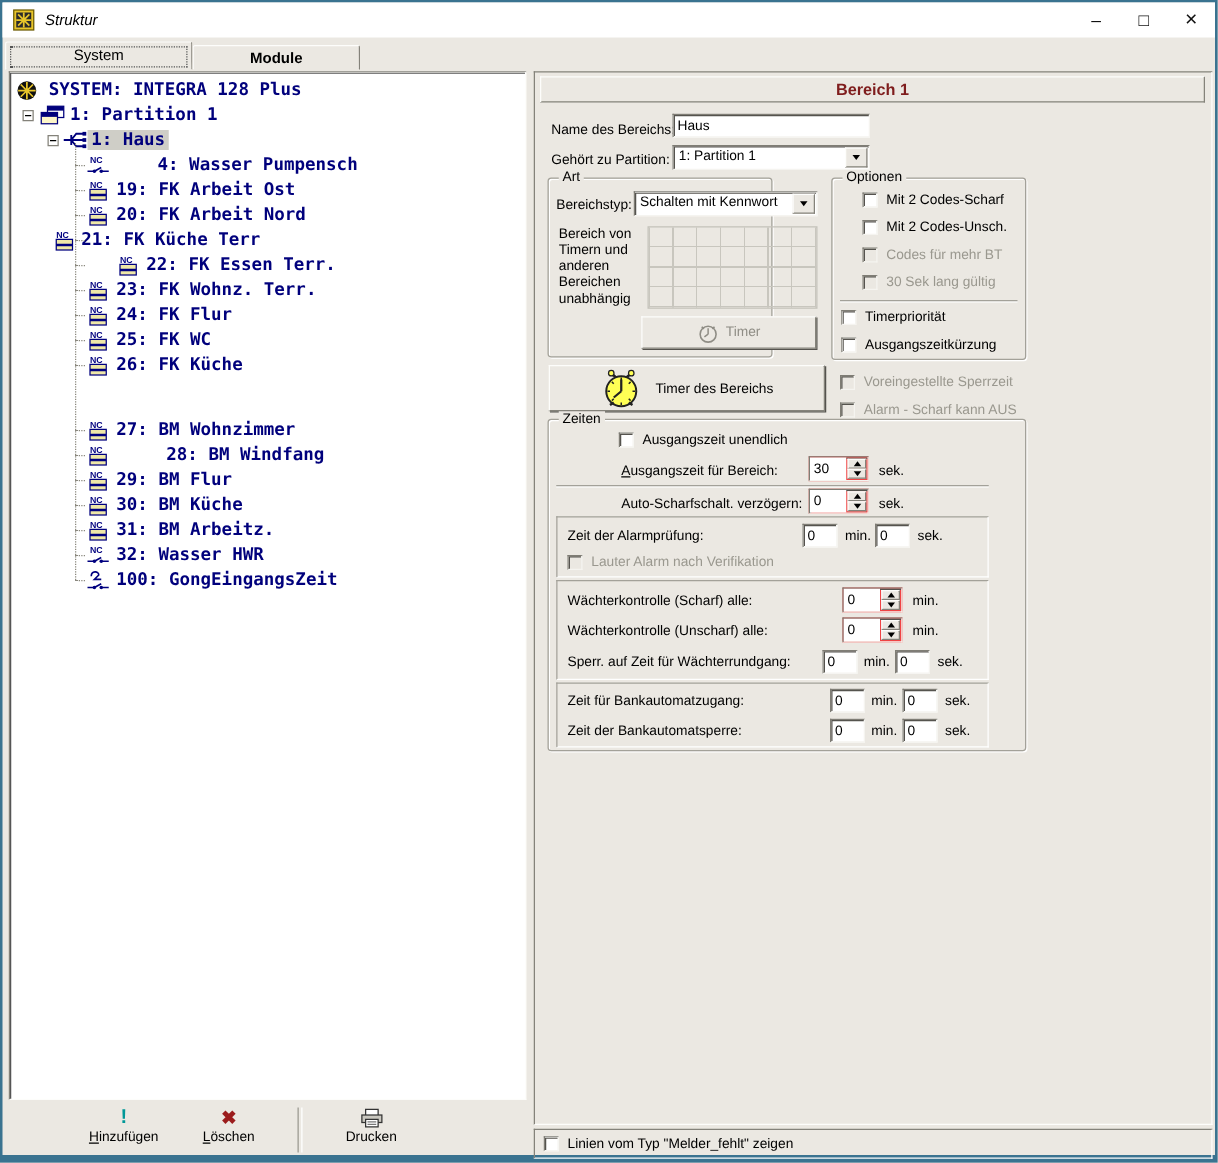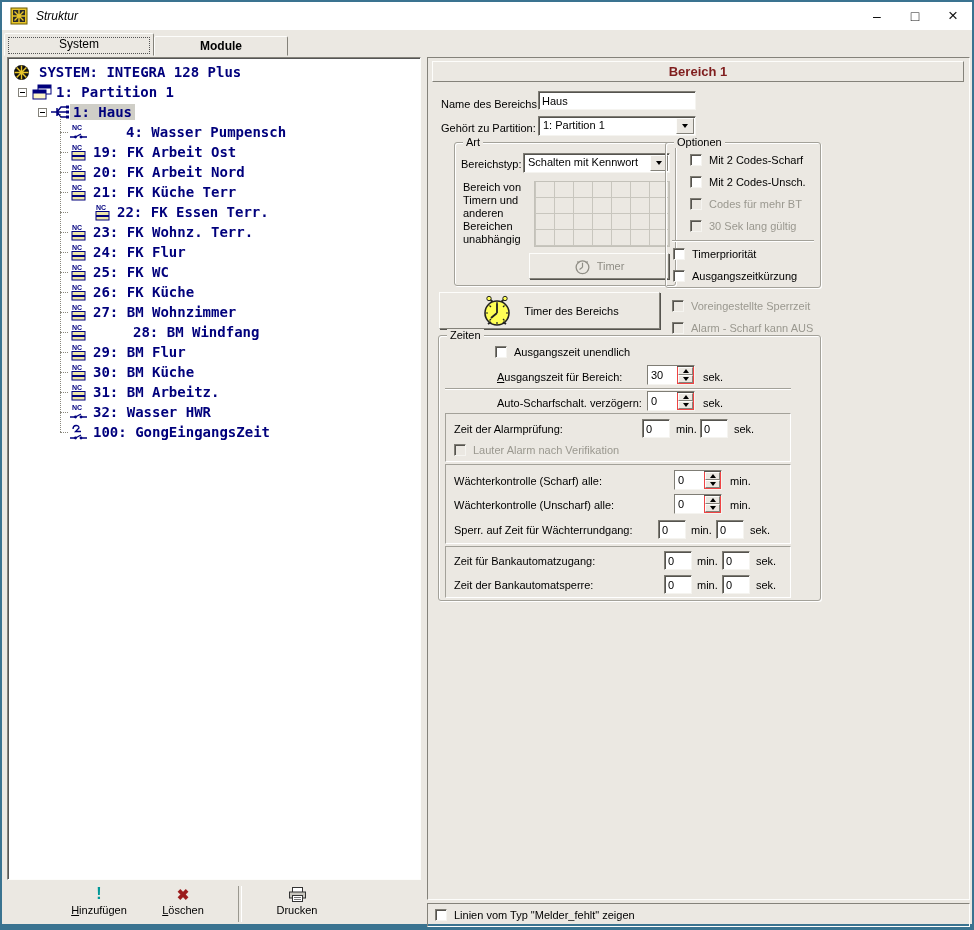--- a/index.html
+++ b/index.html
@@ -166,21 +166,21 @@
           <span class="t-label">19: FK Arbeit Ost</span>
         </div>
         <div class="t-row zone-row" style="padding-left: 60px;">
           <span class="zone-icon"><svg width="21" height="20" viewBox="0 0 21 20">
               <text x="4" y="8" font-size="7" font-weight="bold" font-family="Liberation Sans,sans-serif" fill="#00007f">NC</text>
               <rect x="4" y="9.5" width="13" height="4" fill="#efe8a8" stroke="#00007f"></rect>
               <rect x="4" y="14.5" width="13" height="3.5" fill="#efe8a8" stroke="#00007f"></rect>
             </svg></span>
           <span class="t-label">20: FK Arbeit Nord</span>
         </div>
-        <div class="t-row zone-row" style="padding-left: 60px;">
+        <div class="t-row zone-row" style="padding-left: 32px; text-align: center;">
           <span class="zone-icon"><svg width="21" height="20" viewBox="0 0 21 20">
               <text x="4" y="8" font-size="7" font-weight="bold" font-family="Liberation Sans,sans-serif" fill="#00007f">NC</text>
               <rect x="4" y="9.5" width="13" height="4" fill="#efe8a8" stroke="#00007f"></rect>
               <rect x="4" y="14.5" width="13" height="3.5" fill="#efe8a8" stroke="#00007f"></rect>
             </svg></span>
           <span class="t-label">21: FK Küche Terr</span>
         </div>
         <div class="t-row zone-row" style="padding-left: 84px;">
           <span class="zone-icon"><svg width="21" height="20" viewBox="0 0 21 20">
               <text x="4" y="8" font-size="7" font-weight="bold" font-family="Liberation Sans,sans-serif" fill="#00007f">NC</text>
@@ -214,21 +214,21 @@
           <span class="t-label">25: FK WC</span>
         </div>
         <div class="t-row zone-row" style="padding-left: 60px;">
           <span class="zone-icon"><svg width="21" height="20" viewBox="0 0 21 20">
               <text x="4" y="8" font-size="7" font-weight="bold" font-family="Liberation Sans,sans-serif" fill="#00007f">NC</text>
               <rect x="4" y="9.5" width="13" height="4" fill="#efe8a8" stroke="#00007f"></rect>
               <rect x="4" y="14.5" width="13" height="3.5" fill="#efe8a8" stroke="#00007f"></rect>
             </svg></span>
           <span class="t-label">26: FK Küche</span>
         </div>
-        <div class="t-row zone-row" style="padding-left: 60px;">
+        <div class="t-row zone-row" style="padding-left: 60px; margin-top: 32px;">
           <span class="zone-icon"><svg width="21" height="20" viewBox="0 0 21 20">
               <text x="4" y="8" font-size="7" font-weight="bold" font-family="Liberation Sans,sans-serif" fill="#00007f">NC</text>
               <rect x="4" y="9.5" width="13" height="4" fill="#efe8a8" stroke="#00007f"></rect>
               <rect x="4" y="14.5" width="13" height="3.5" fill="#efe8a8" stroke="#00007f"></rect>
             </svg></span>
           <span class="t-label">27: BM Wohnzimmer</span>
         </div>
         <div class="t-row zone-row" style="padding-left: 60px; gap: 40px;">
           <span class="zone-icon"><svg width="21" height="20" viewBox="0 0 21 20">
               <text x="4" y="8" font-size="7" font-weight="bold" font-family="Liberation Sans,sans-serif" fill="#00007f">NC</text>
@@ -313,21 +313,21 @@
     <input class="field" style="position: absolute; left: 110px; top: 33px; width: 158px; height: 19px;" value="Haus">
 
     <span class="lbl" style="left:13px;top:64px">Gehört zu Partition:</span>
     <div class="dropdown" style="left:110px;top:58px;width:158px;height:20px">
       <span class="dd-text">1: Partition 1</span>
       <span class="dd-btn">
           <i class="tri-down"></i>
         </span>
     </div>
 
-    <div class="group" style="left:26px;top:84px;width:222px;height:144px">
+    <div class="group" style="left:10px;top:84px;width:180px;height:144px">
       <span class="group-title">Art</span>
       <span class="lbl" style="left:6px;top:15px">Bereichstyp:</span>
       <div class="dropdown" style="left:68px;top:10px;width:147px;height:20px">
         <span class="dd-text">Schalten mit Kennwort</span>
         <span class="dd-btn">
             <i class="tri-down"></i>
           </span>
       </div>
       <div class="desc" style="left:8px;top:38px;width:66px">Bereich von
 Timern und

